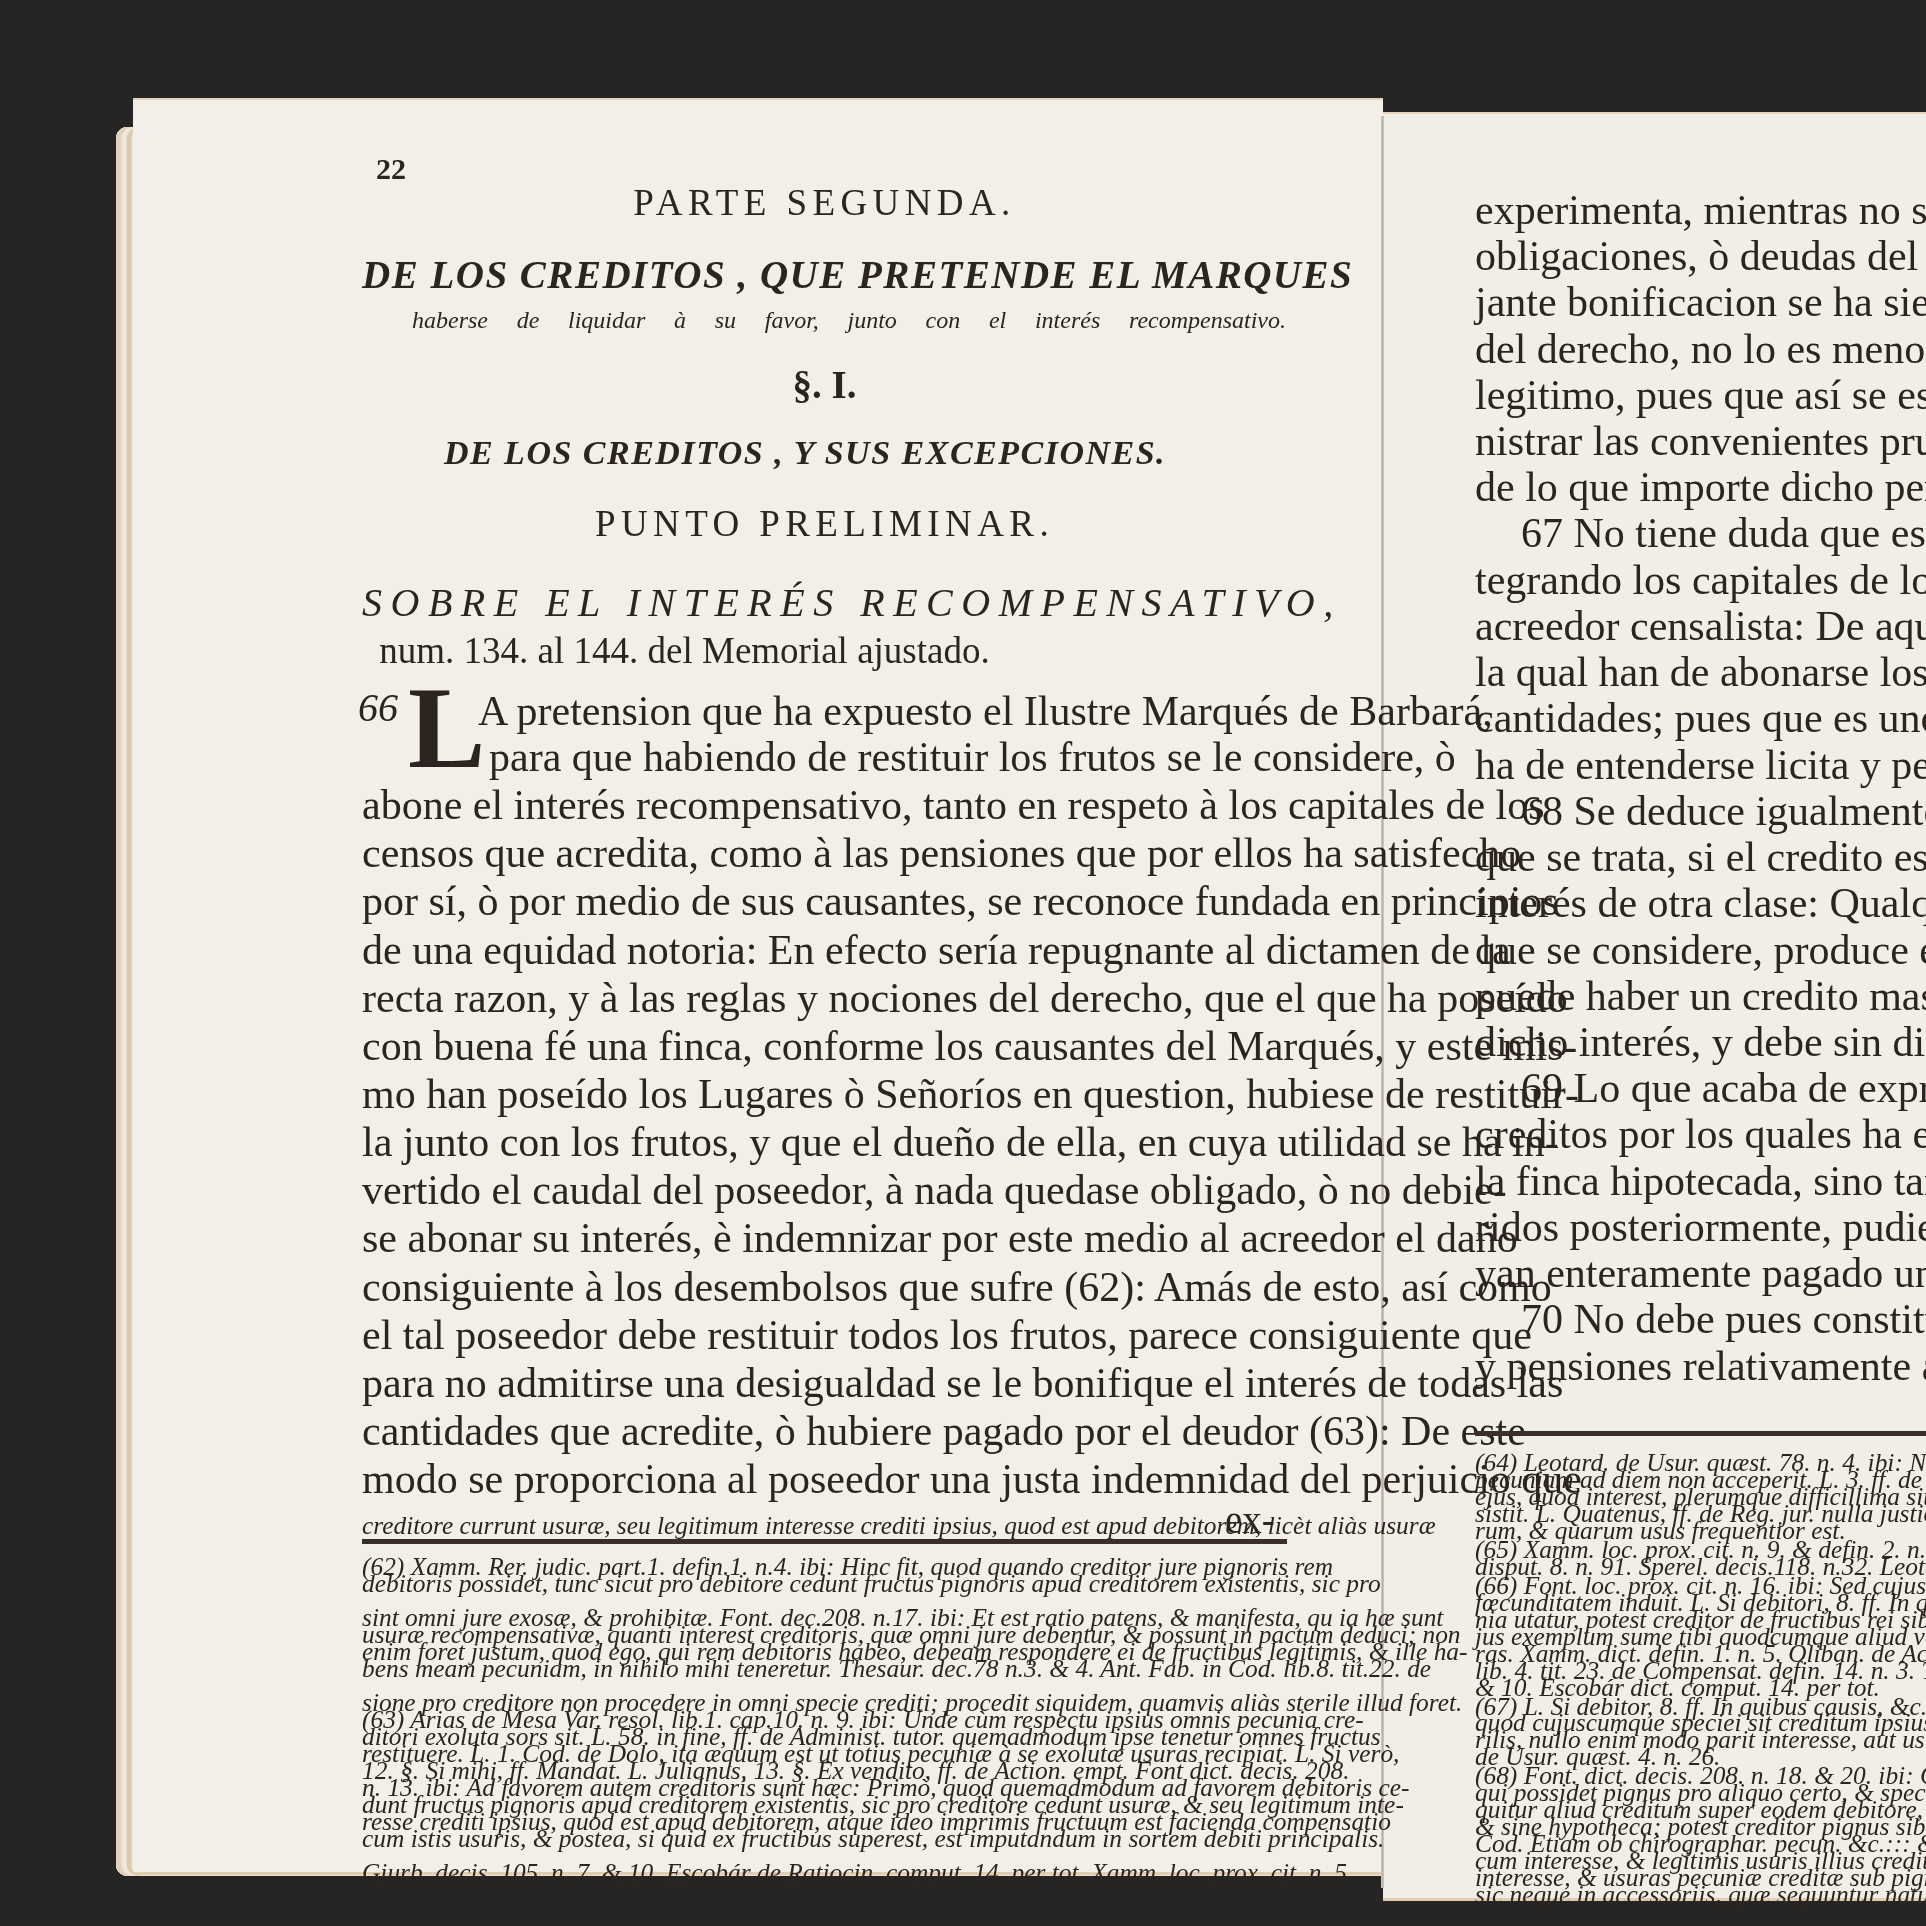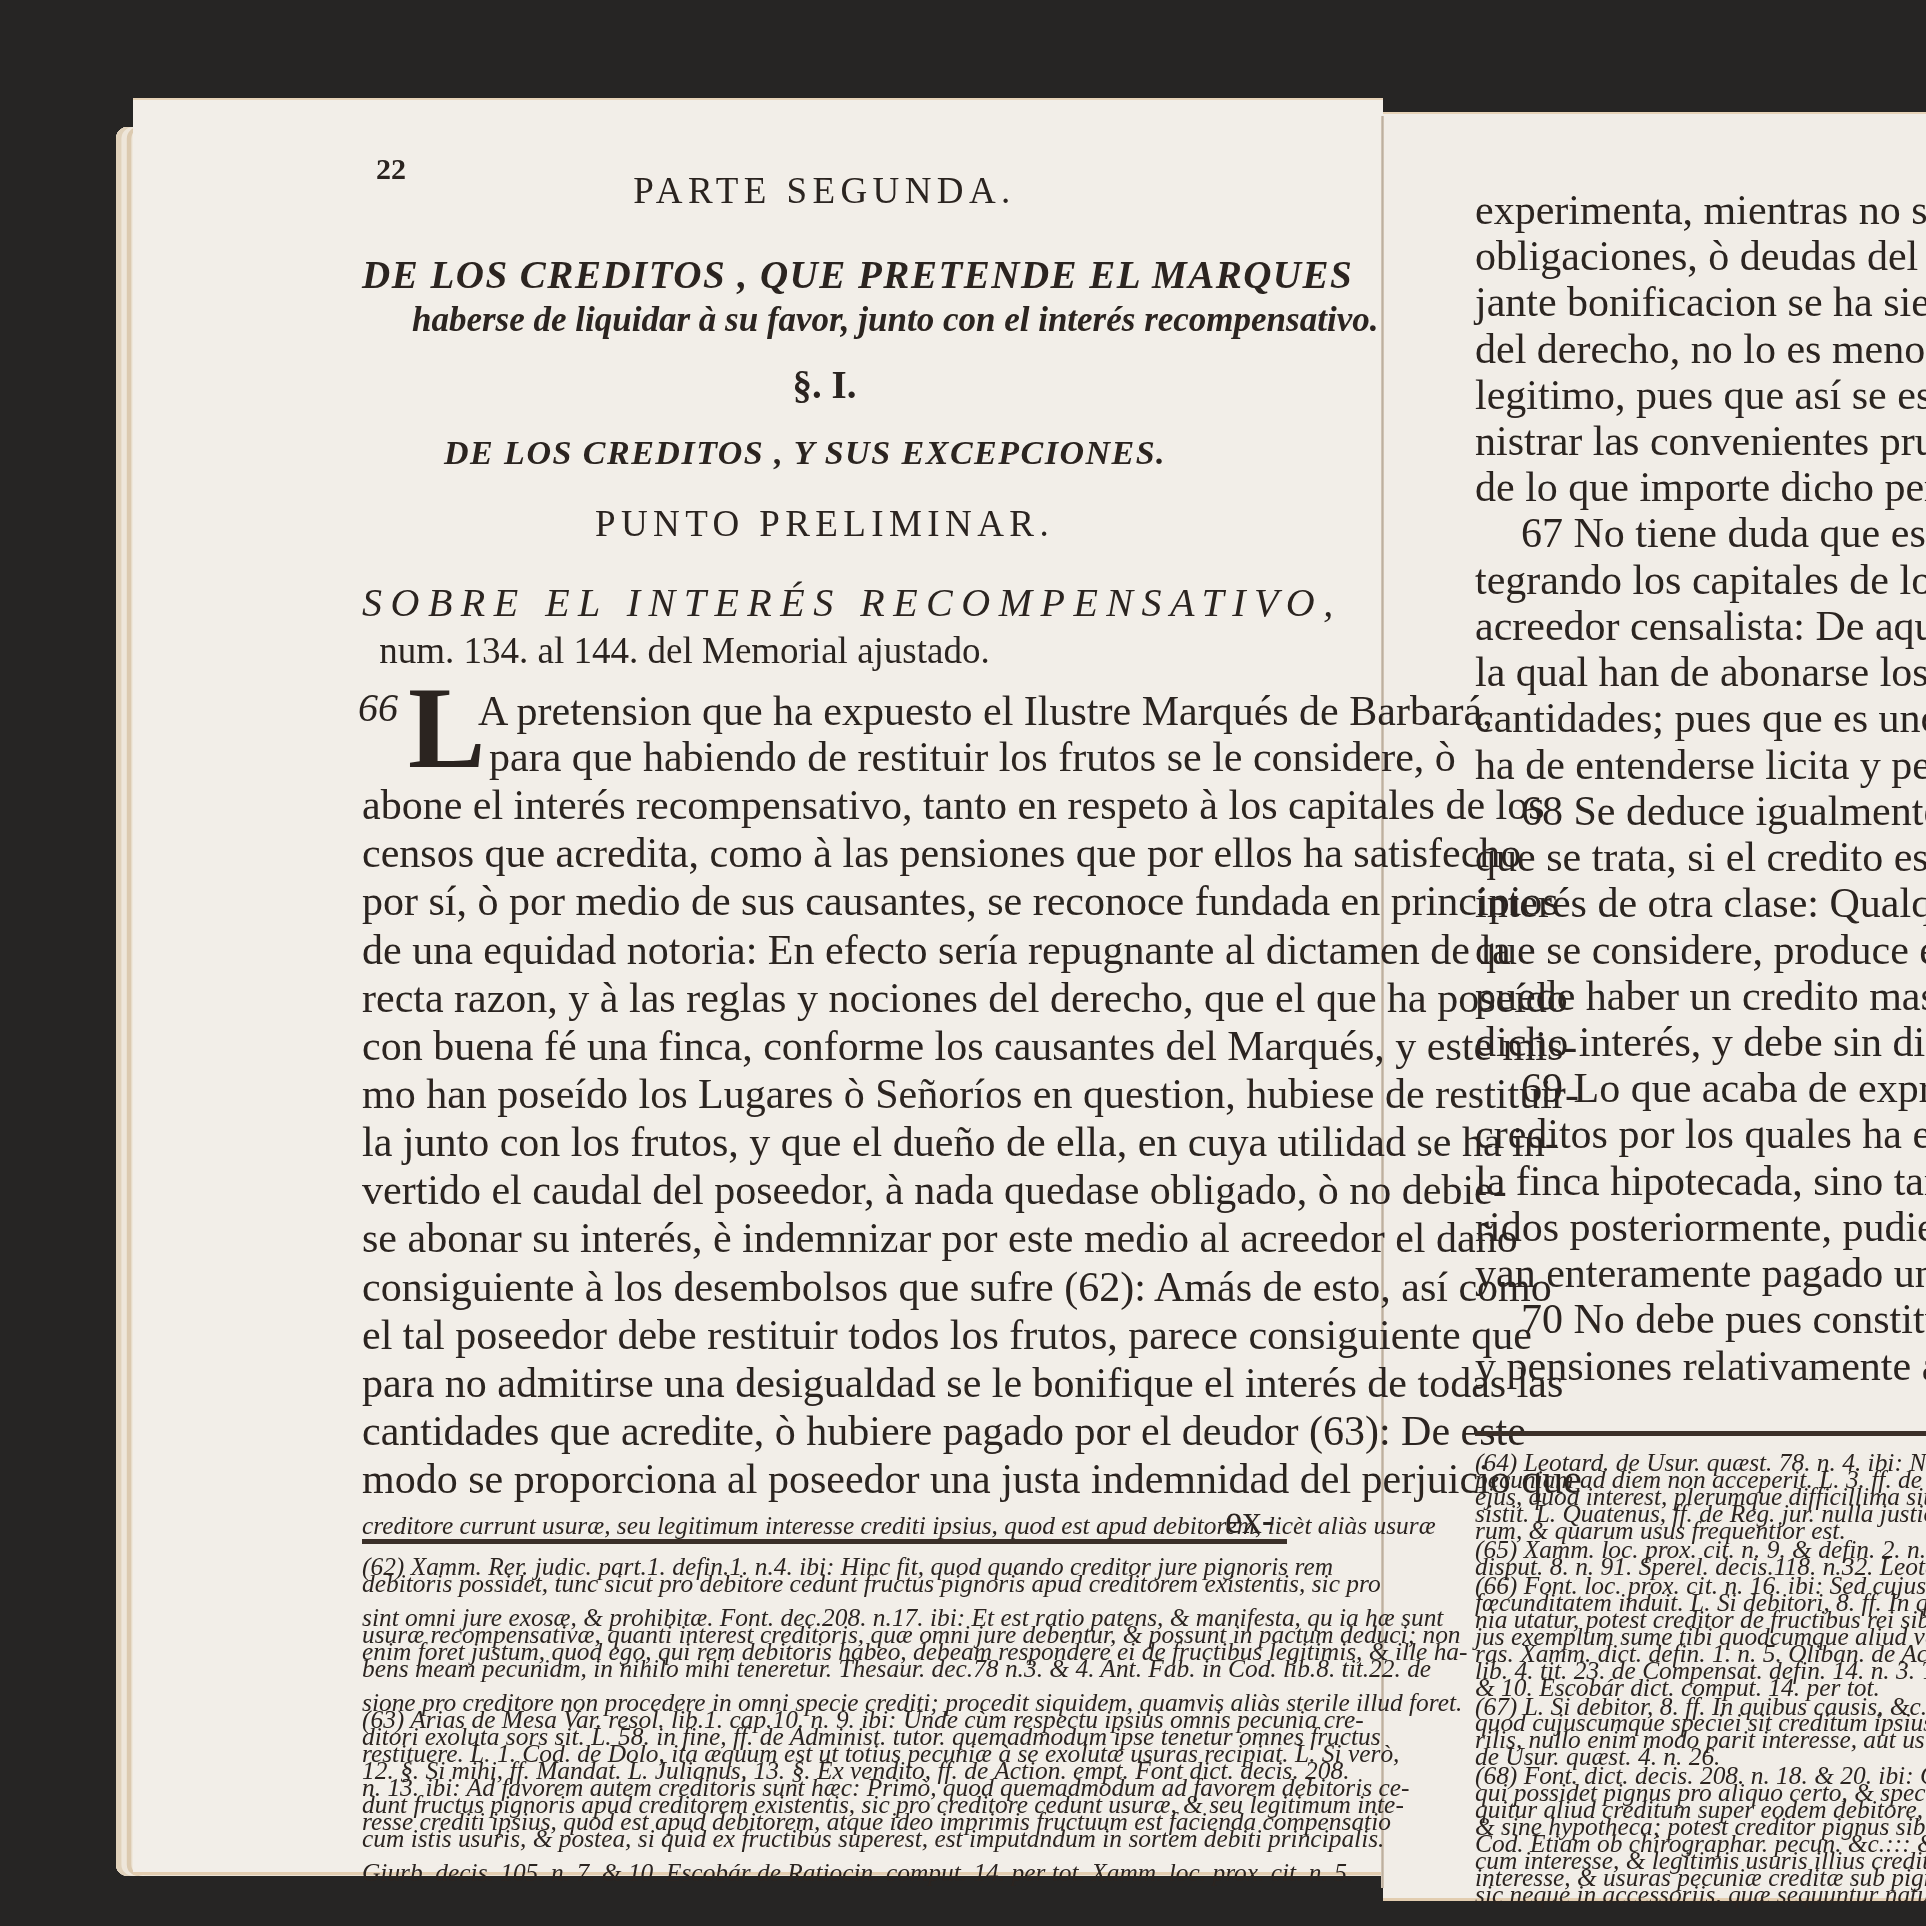--- a/index.html
+++ b/index.html
@@ -10,21 +10,21 @@
   .page-right { left:1383px; top:112px; width:1221px; height:1784px; background:#f1ede7; border-top:2.3px solid #e6d3b8; border-bottom:3.9px solid #e2cdb0; border-right:3.1px solid #e4d6c2; }
   .gutter { position:absolute; left:1381px; top:116px; width:3.1px; height:1772px; background:linear-gradient(90deg,#d8ccbd,#bdb0a0,#d8ccbd); }
   .col { position:absolute; }
   .left-col { left:362px; width:925px; }
   .right-col { left:1475px; width:901px; }
   .line { position:absolute; left:0; width:100%; white-space:nowrap; font-size:42px; line-height:50px; text-align:justify; text-align-last:justify; }
   .line.last { text-align-last:left; }
   .center { text-align:center !important; text-align-last:center !important; }
   .heading-caps { letter-spacing:5.4px; font-size:37px; }
   .heading-ital { font-style:italic; font-weight:bold; letter-spacing:1.5px; font-size:39px; }
-  .sub-ital { font-style:italic; font-weight:bold; font-size:35px; }
+  .sub-ital { font-style:italic; font-weight:normal; font-size:24px; }
   .big-caps { font-style:italic; letter-spacing:8.5px; font-size:40px; }
   .pageno { position:absolute; font-size:30px; font-weight:bold; }
   .rule { position:absolute; height:5.4px; background:#3b3029; }
   .fn { position:absolute; left:0; width:100%; white-space:nowrap; font-style:italic; font-size:25.4px; line-height:29px; text-align:justify; text-align-last:justify; }
   .fn.last { text-align-last:left; }
   .dropcap { position:absolute; font-size:116px; line-height:100px; font-weight:bold; font-family:"Liberation Serif",serif; }
   .parnum { position:absolute; font-style:italic; font-size:40px; }
   .catch { position:absolute; font-size:39px; }
 </style>
 </head>
@@ -32,21 +32,21 @@
 
 <div class="sheet sheet-back-left"></div>
 
 <div class="sheet page-left"></div>
 <div class="sheet page-right"></div>
 <div class="gutter"></div>
 
 <div class="pageno" style="left:376px;top:152px;">22</div>
 
 <div class="col left-col" style="top:0;height:1990px;">
-  <div class="line center heading-caps" style="top:166px;">PARTE SEGUNDA.</div>
+  <div class="line center heading-caps" style="top:178px;">PARTE SEGUNDA.</div>
   <div class="line heading-ital" style="top:250px;">DE LOS CREDITOS , QUE PRETENDE EL MARQUES</div>
   <div class="line sub-ital" style="top:295px;left:50px;width:874px;">haberse de liquidar à su favor, junto con el interés recompensativo.</div>
   <div class="line center" style="top:360px;font-size:39px;font-weight:bold;">§. I.</div>
   <div class="line center heading-ital" style="top:428px;font-size:34px;width:886px;">DE LOS CREDITOS , Y SUS EXCEPCIONES.</div>
   <div class="line center heading-caps" style="top:499px;">PUNTO PRELIMINAR.</div>
   <div class="line big-caps" style="top:578px;">SOBRE EL INTERÉS RECOMPENSATIVO,</div>
   <div class="line last" style="top:626px;left:17.3px;font-size:37px;">num. 134. al 144. del Memorial ajustado.</div>
 
   <div class="parnum" style="left:-3.9px;top:684px;">66</div>
   <div class="dropcap" style="left:46px;top:678px;">L</div>

